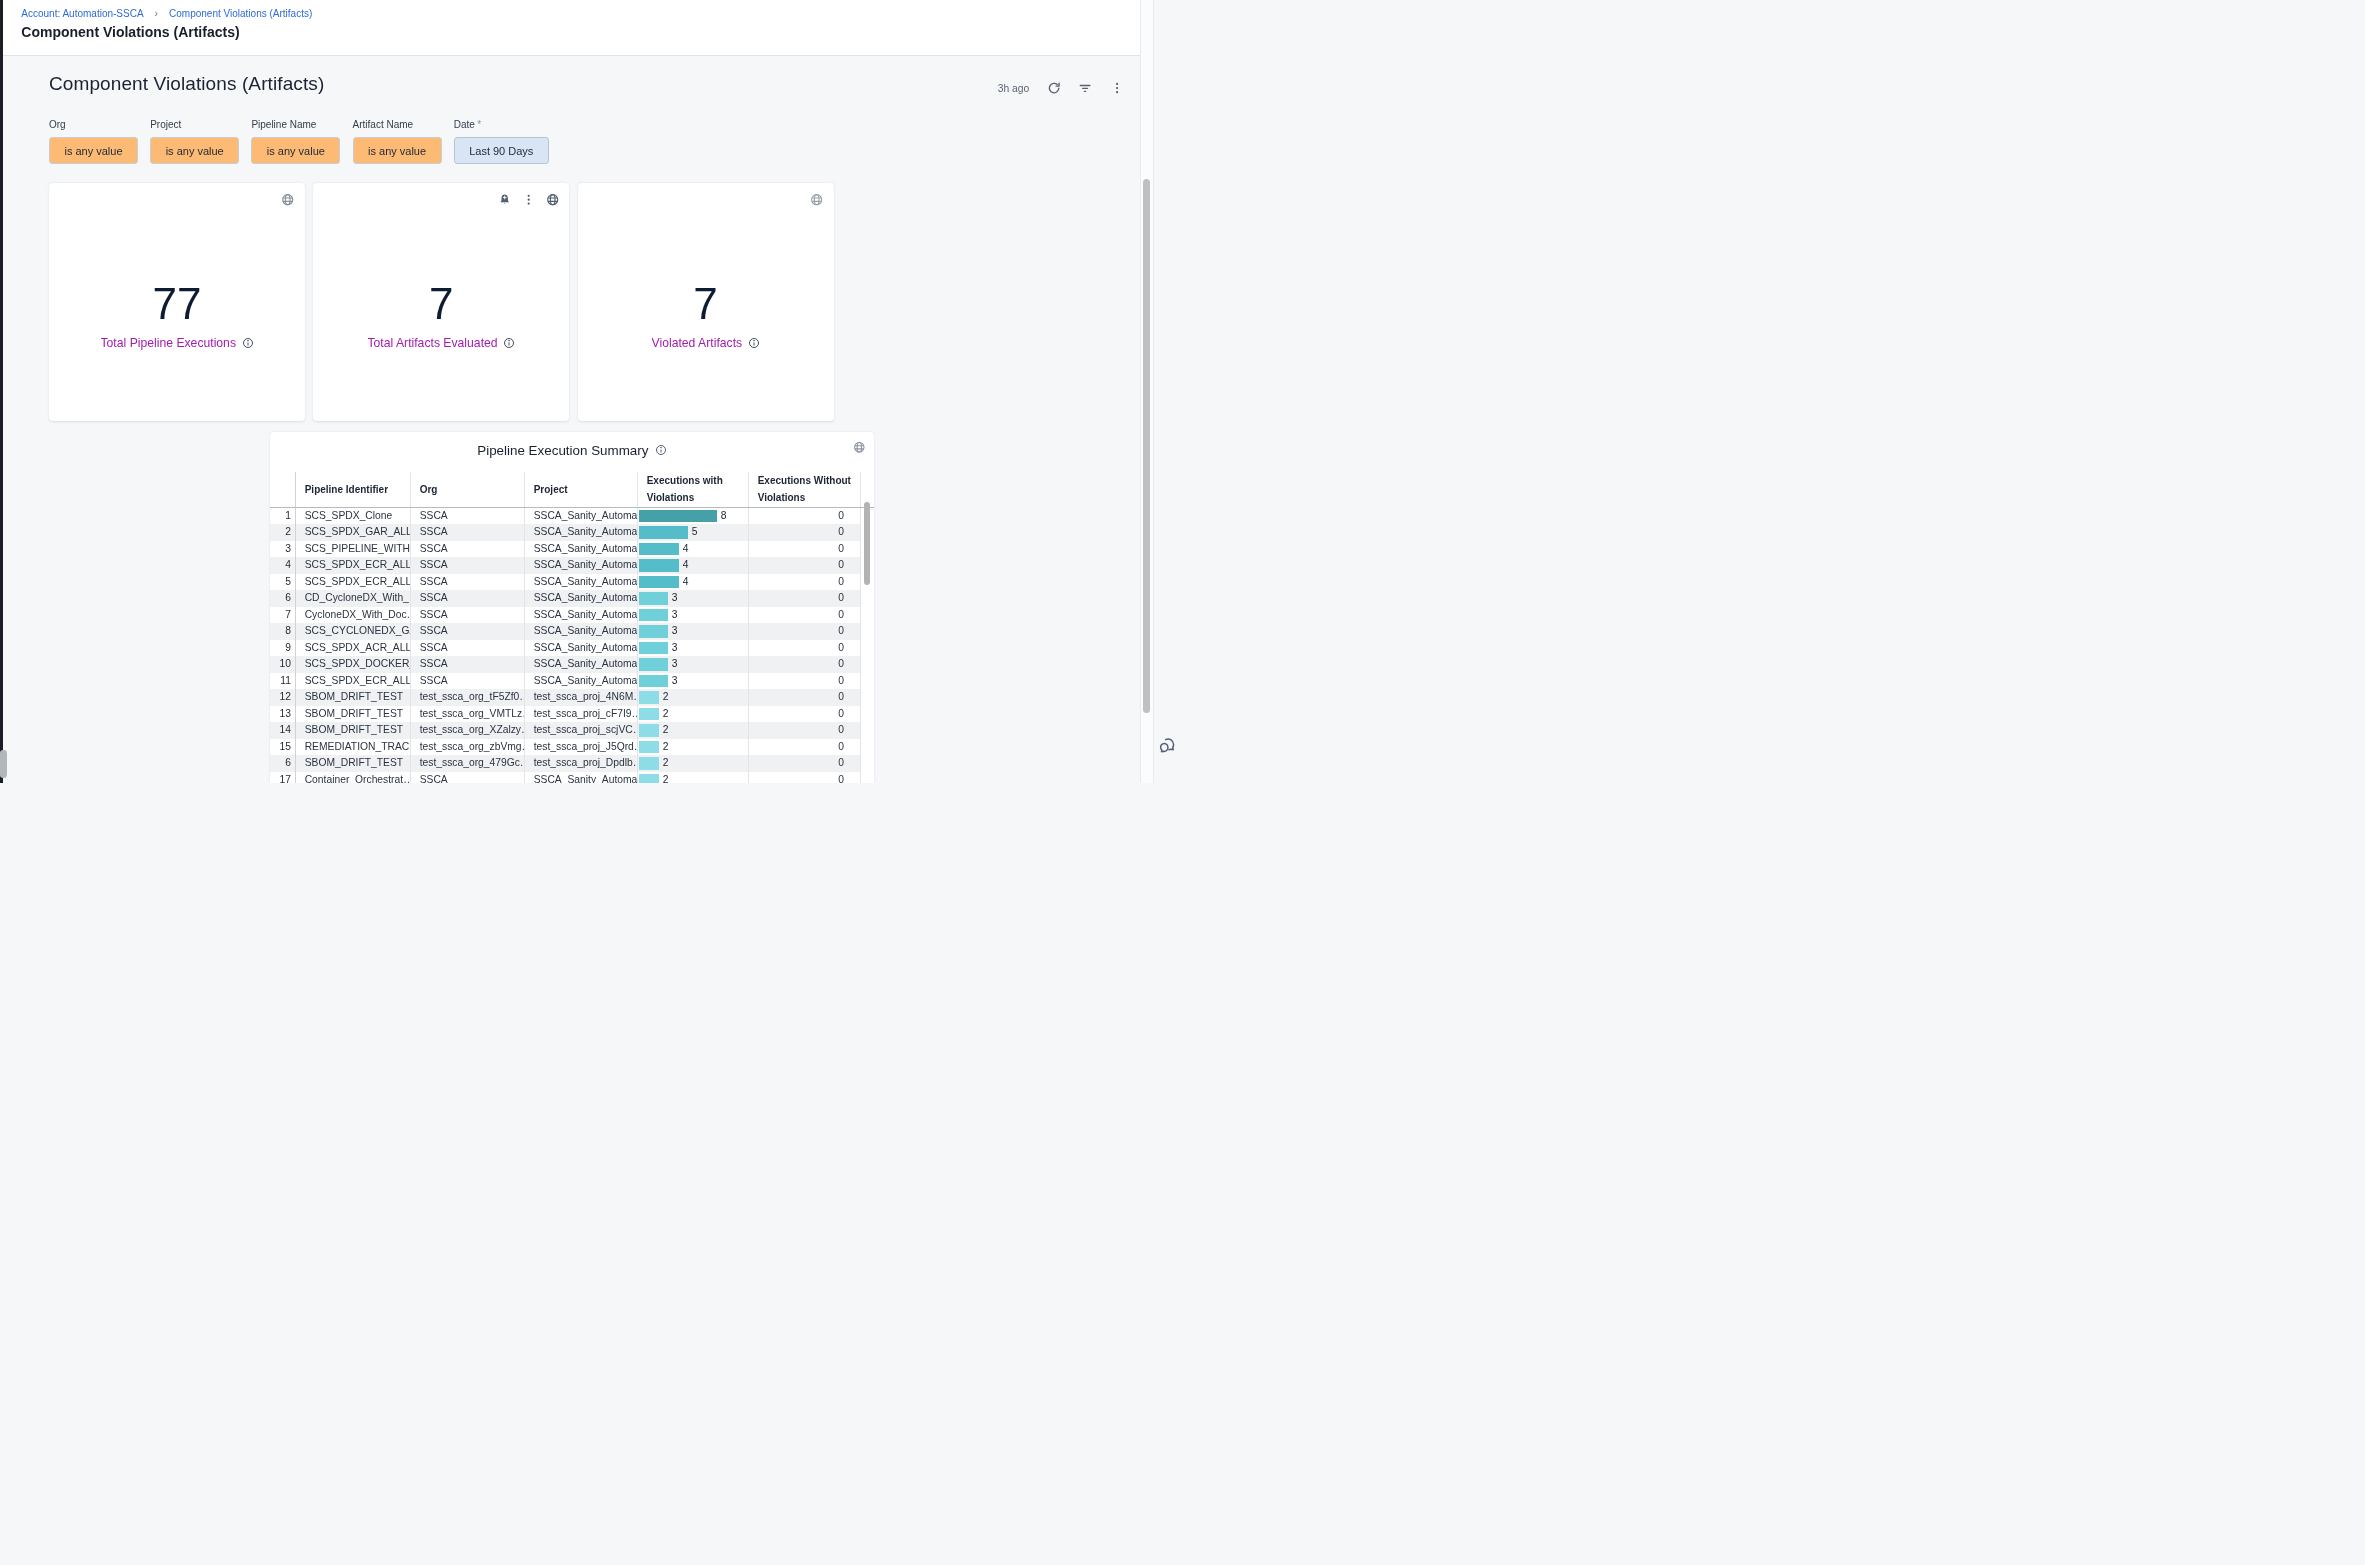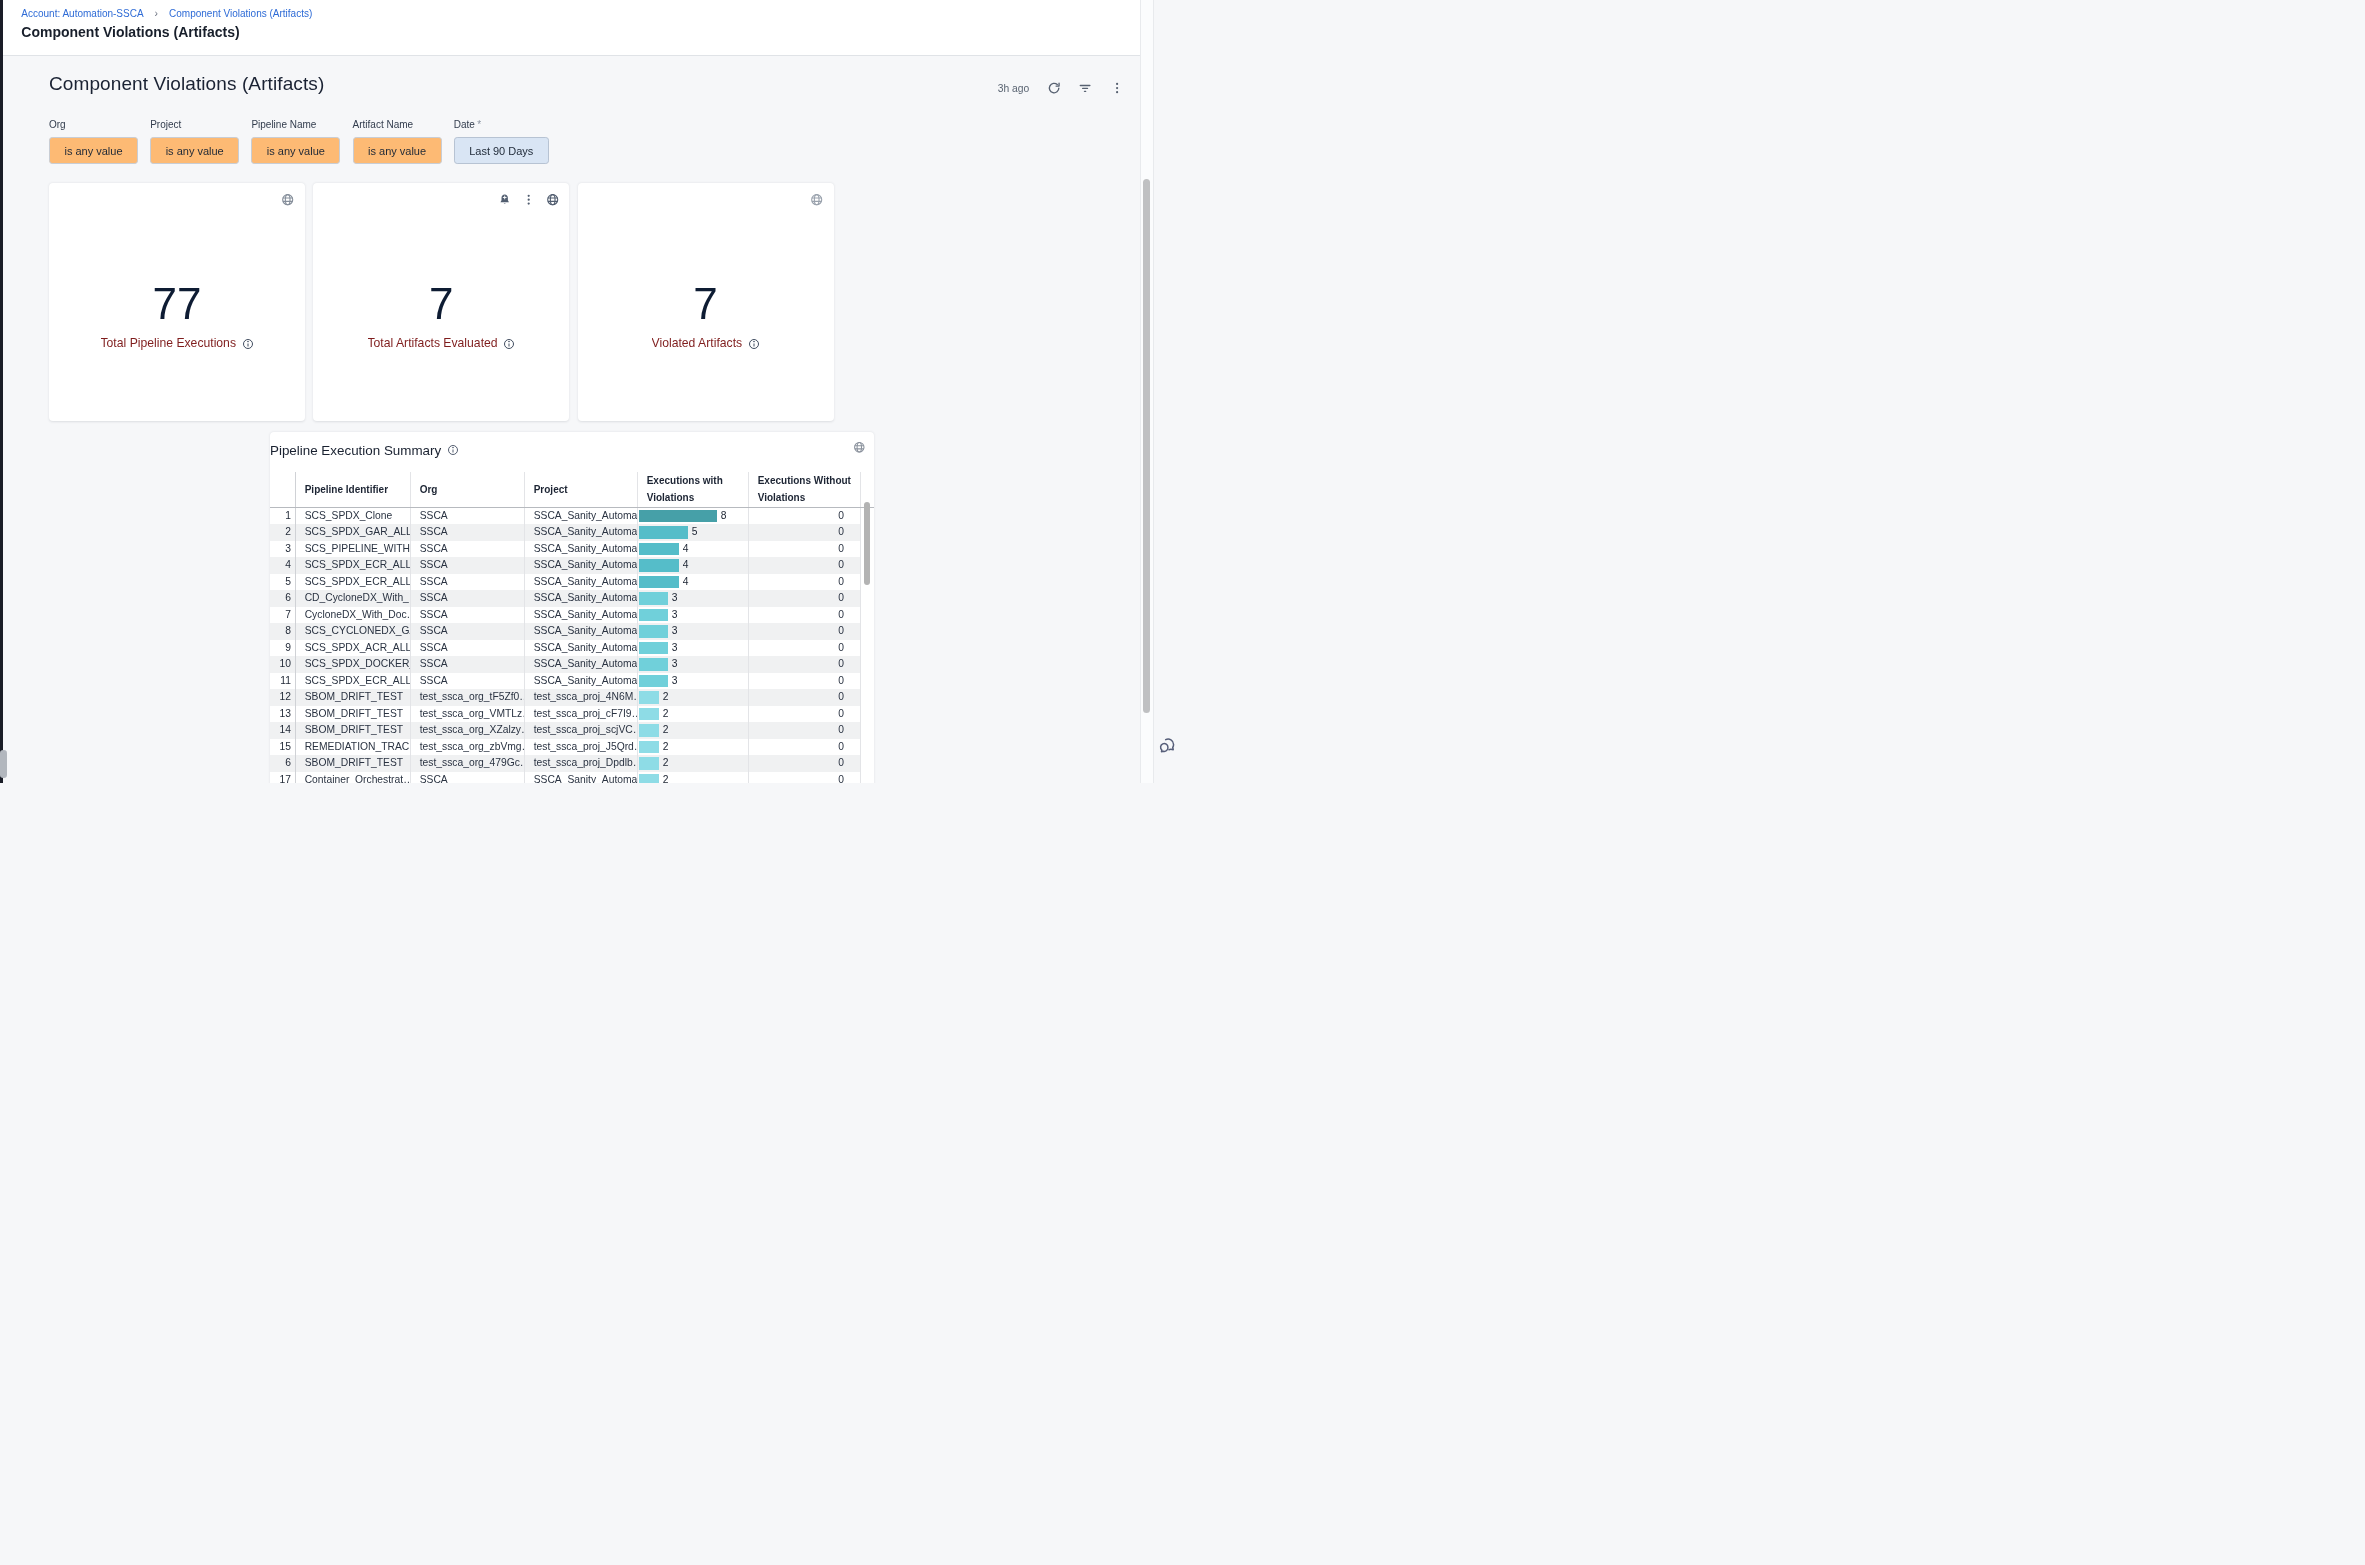--- a/index.html
+++ b/index.html
@@ -39,32 +39,32 @@
   .cards { position:absolute; left:49px; top:183px; display:flex; gap:8.3px; }
   .card { position:relative; width:256px; height:238px; background:#fff; border-radius:4px;
     box-shadow:0 0.8px 2.4px rgba(30,40,55,.12); }
   .card-icons { position:absolute; top:10.3px; right:10.3px; display:flex; gap:10.3px; align-items:center; }
   .mini-icon { width:13.4px; height:13.4px; }
   .mini-icon svg { width:100%; height:100%; }
   .i-globe { color:#868f9b; cursor:pointer; }
   .i-globe.light { color:#9aa2ad; }
   .i-dark { color:#525e70; cursor:pointer; }
   .card-value { position:absolute; top:96px; width:100%; text-align:center; font-size:44px; font-weight:500; color:#0e1c33; }
-  .card-label { position:absolute; top:153px; width:100%; display:flex; justify-content:center; align-items:flex-end; gap:5.5px;
-    font-size:12.2px; color:#7f1d1d; padding:0 11px; }
+  .card-label { position:absolute; top:153px; width:100%; display:flex; justify-content:center; align-items:center; gap:5.5px;
+    font-size:12.2px; color:#a21caf; padding:0 11px; }
   .card-label .txt { white-space:nowrap; overflow:hidden; text-overflow:ellipsis; max-width:221px; }
   .info-icon { width:12px; height:12px; color:#374357; flex:0 0 auto; }
   .info-icon svg { width:100%; height:100%; }
 
   
   .table-card { position:absolute; left:270px; top:432px; width:604px; height:363px; background:#fff;
     border-radius:4px 4px 0 0; box-shadow:0 0.8px 2.4px rgba(30,40,55,.12); overflow:hidden; }
   .tbl-globe { position:absolute; top:8.7px; right:8.7px; width:12.6px; height:12.6px; color:#8b929d; cursor:pointer; }
   .tbl-globe svg { width:100%; height:100%; }
-  .tbl-title-row { margin-top:8.7px; height:19px; display:flex; align-items:center; gap:6.3px; }
+  .tbl-title-row { margin-top:8.7px; height:19px; display:flex; justify-content:center; align-items:center; gap:6.3px; }
   .tbl-title { font-size:13.4px; font-weight:500; color:#192130; }
   .tbl-title-row .info-icon { color:#4a5568; }
 
   .thead { display:flex; height:36px; margin-top:12px; border-bottom:1.6px solid #b7babf; }
   .th { font-size:10px; font-weight:700; color:#1c2433; display:flex; align-items:center; padding-left:8.7px; line-height:1.7; }
   .c-idx { width:26px; border-right:0.8px solid #d0d2d6; padding-left:0; }
   .c-pipe { width:114px; }
   .c-org  { width:114px;  border-left:0.8px solid #e3e4e7; }
   .c-proj { width:113px; border-left:0.8px solid #e3e4e7; }
   .c-with { width:111px; border-left:0.8px solid #e3e4e7; }

